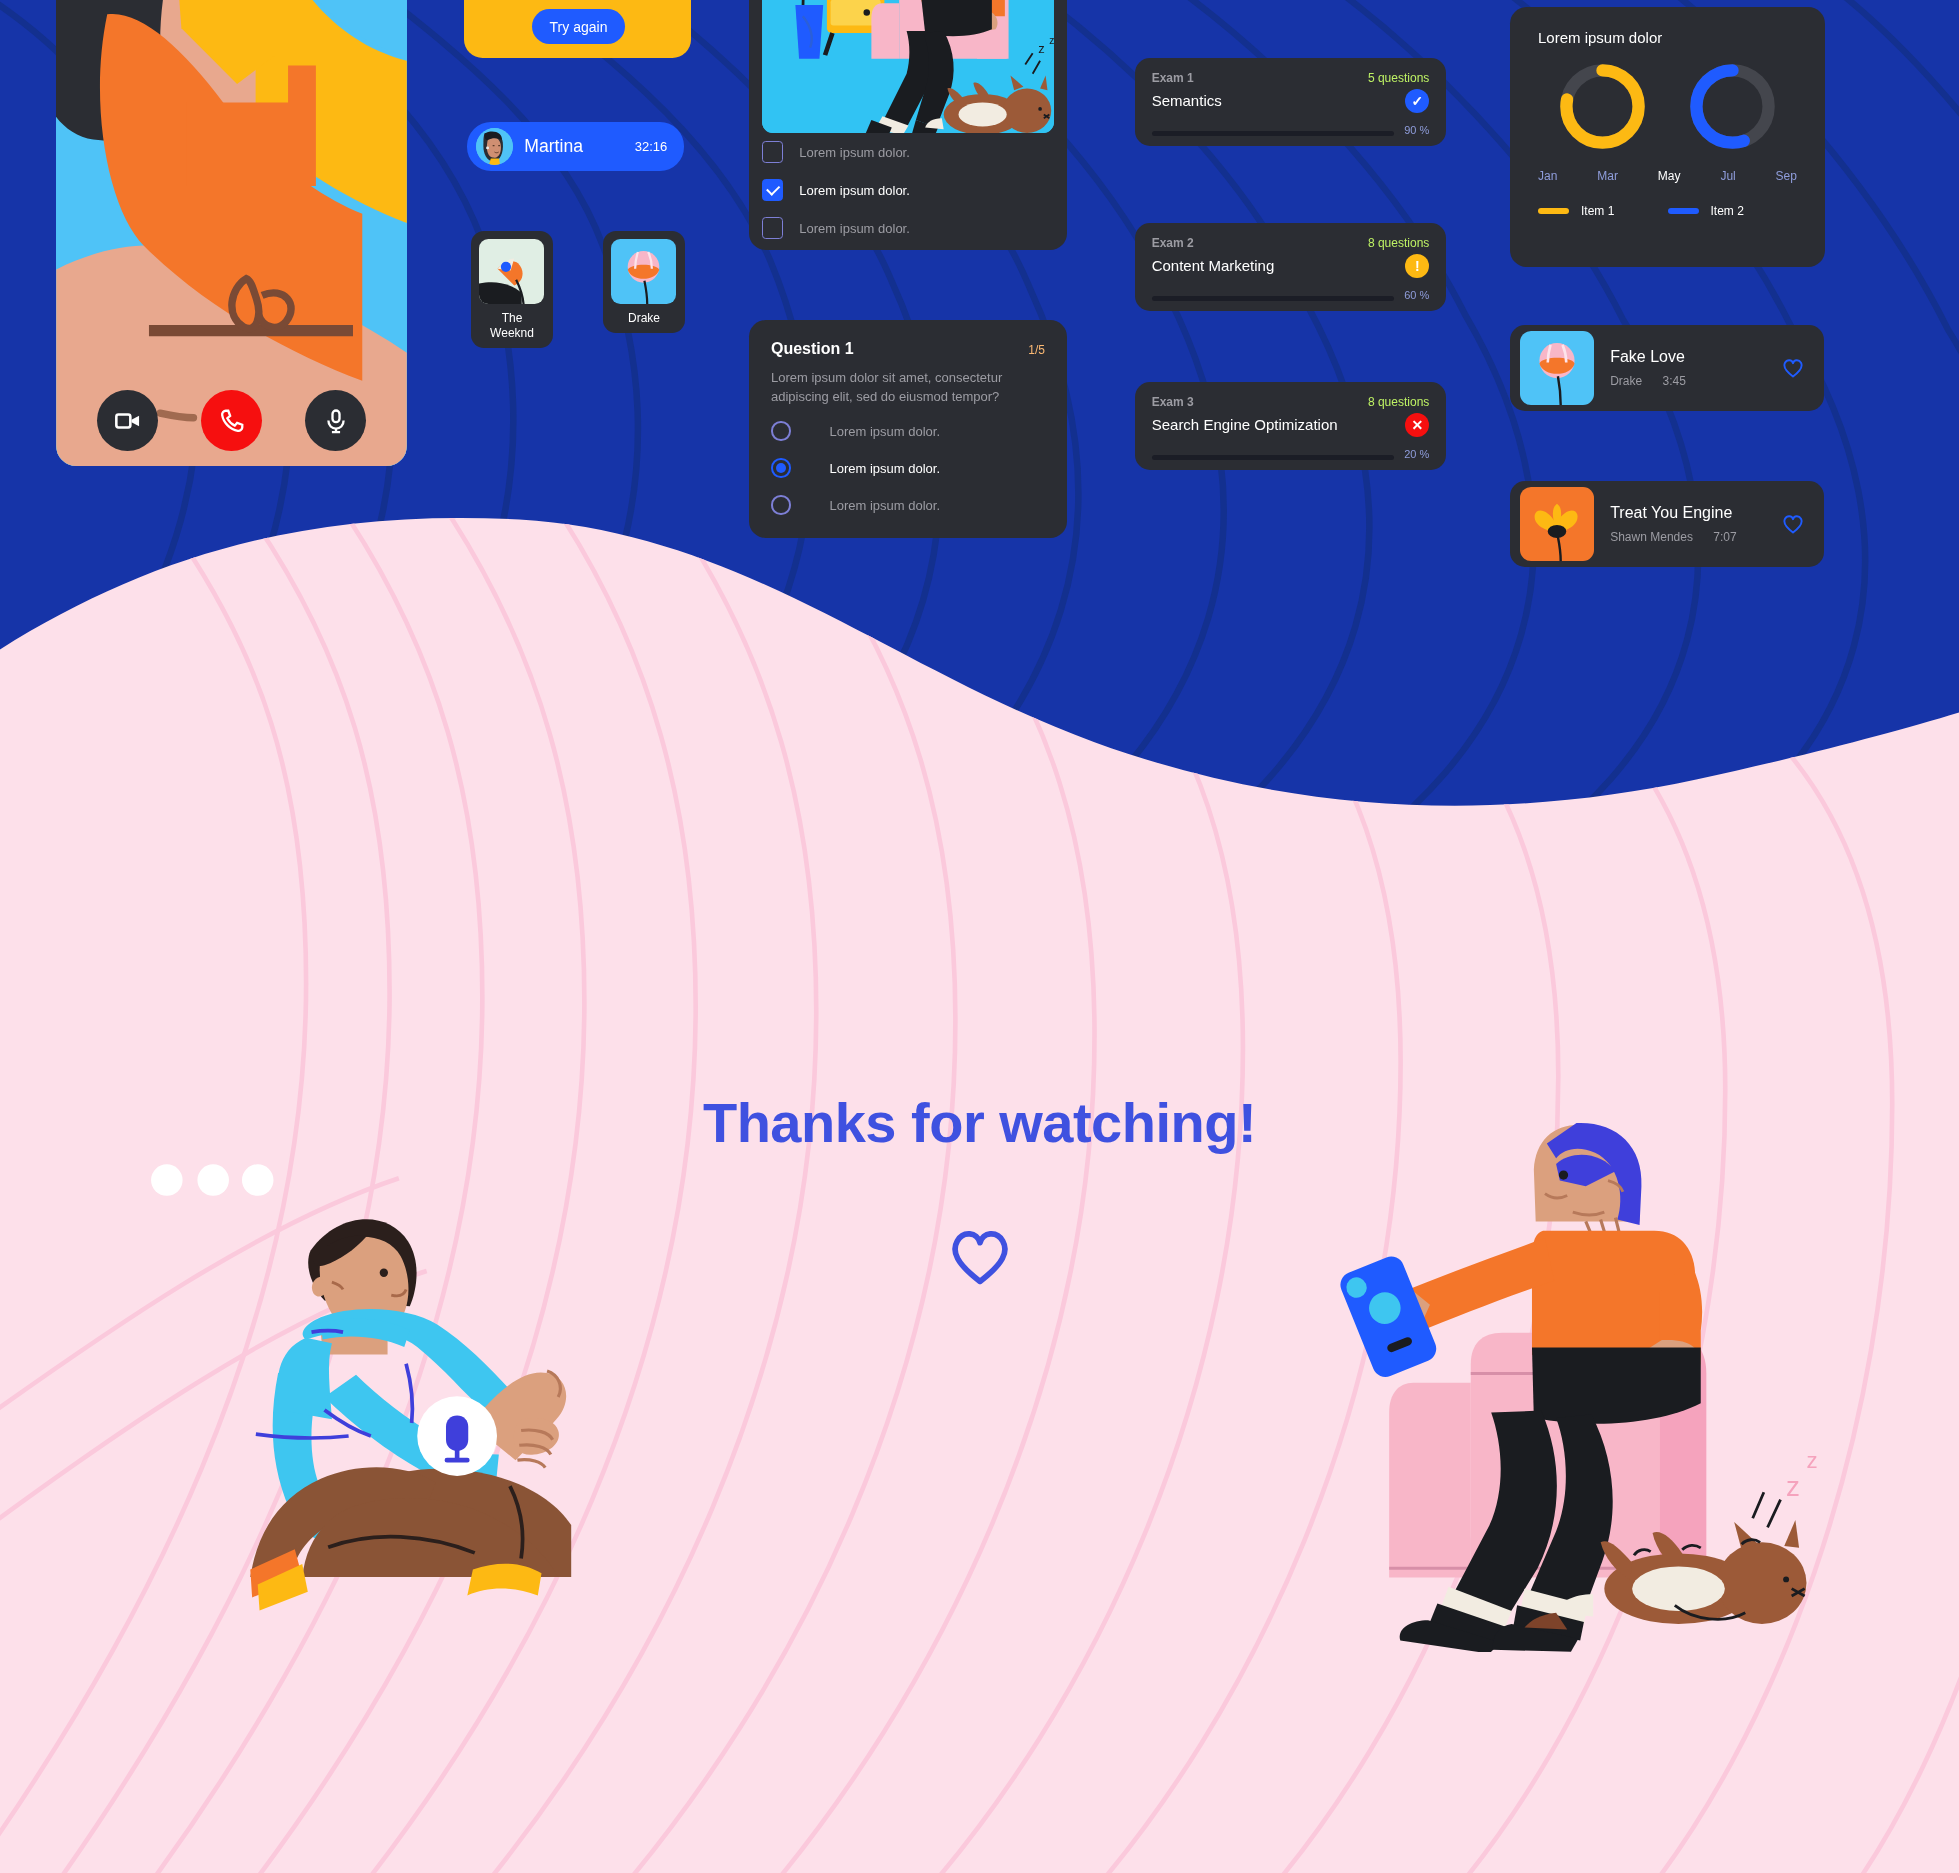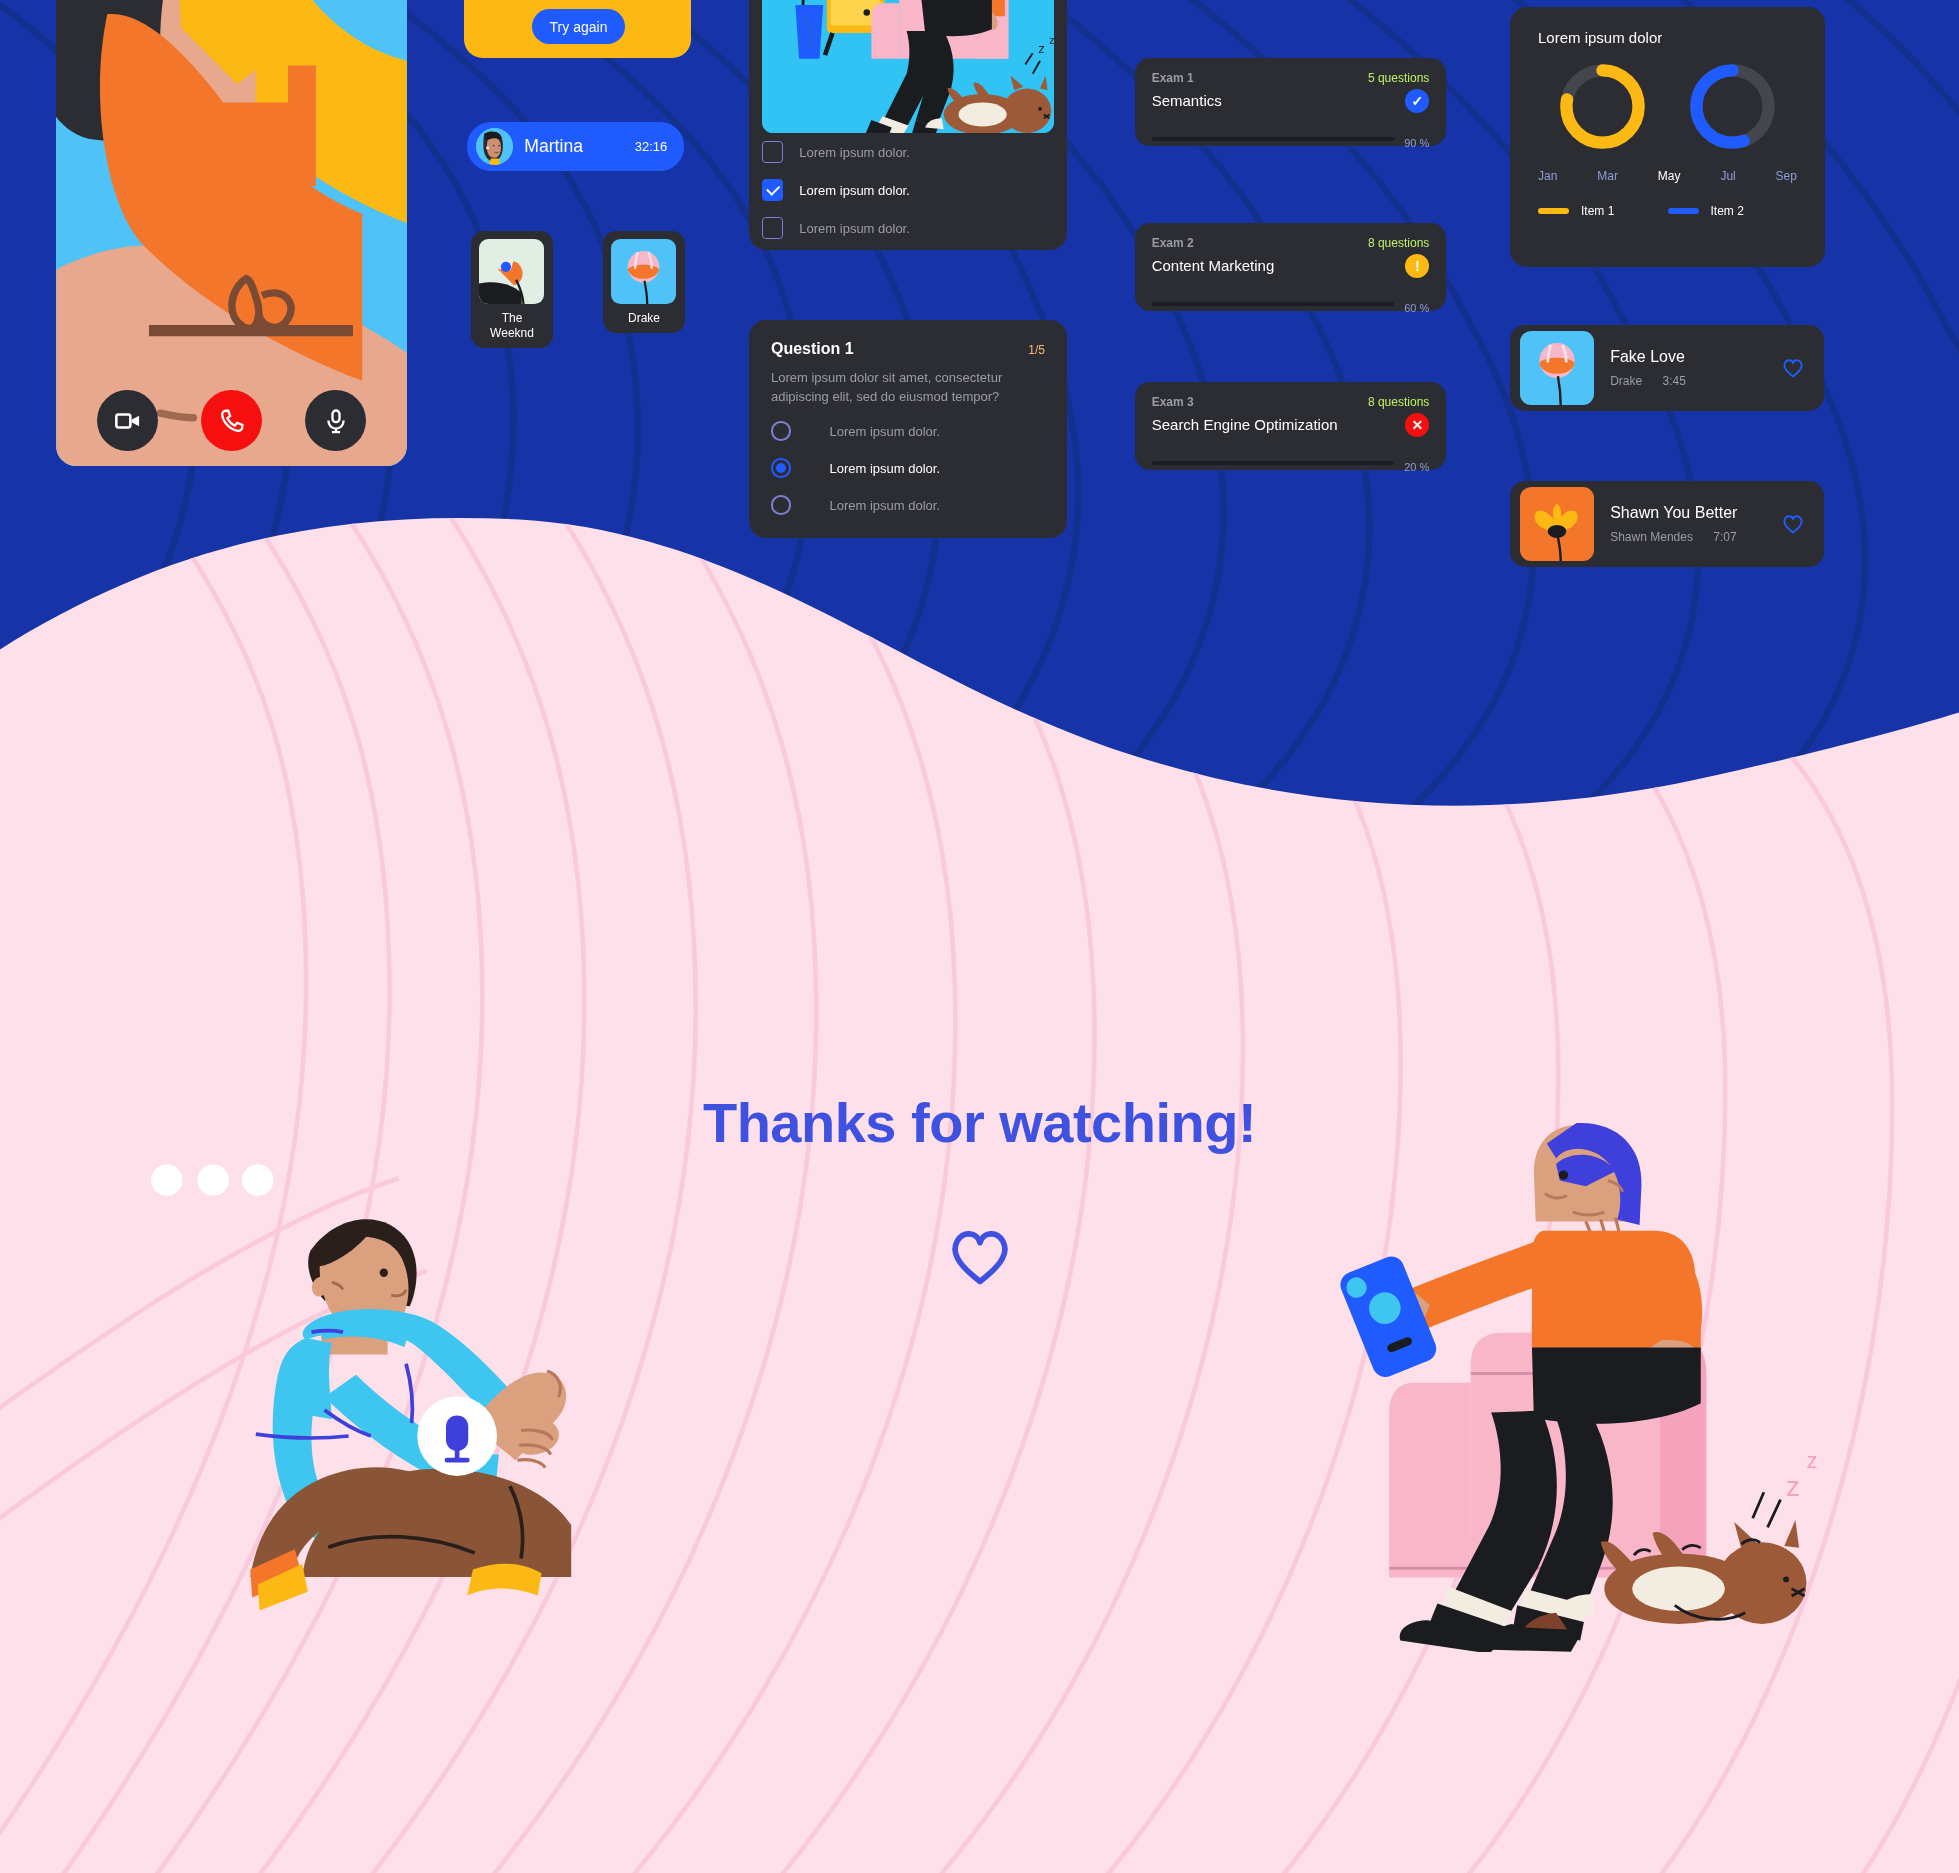--- a/index.html
+++ b/index.html
@@ -87,21 +87,21 @@
     background: #2b2d33; border-radius: 15px; padding: 13px 16.7px; }
   #exam1 { top: 58px; } #exam2 { top: 223px; } #exam3 { top: 382px; }
   .exam .row1 { display: flex; }
   .exam .ex { color: #9c9ca3; font-size: 12px; flex: 1; font-weight: bold; }
   .exam .qn { color: #bef264; font-size: 12px; }
   .exam .row2 { display: flex; align-items: center; margin-top: 3.7px; }
   .exam .nm { color: #fff; font-size: 15px; flex: 1; }
   .exam .badge { width: 24px; height: 24px; border-radius: 50%; display: flex;
     align-items: center; justify-content: center; color: #fff; font-size: 14px;
     font-weight: bold; flex: none; }
-  .exam .row3 { display: flex; align-items: flex-start; margin-top: 24px; gap: 2px; }
+  .exam .row3 { display: flex; align-items: flex-end; margin-top: 11px; gap: 2px; }
   .exam .track { flex: 1; height: 4.6px; border-radius: 2.8px; background: #1b1d26; overflow: hidden; }
   .exam .fill { height: 100%; border-radius: 2.8px; }
   .exam .pct { color: #8f9ddb; font-size: 11px; width: 33px; text-align: right; }
 
   
   #chartcard { position: absolute; left: 1510px; top: 7.4px; width: 315px; height: 260px;
     background: #2b2d33; border-radius: 16.7px; padding: 22px 28px; }
   #chartcard .ti { color: #fff; font-size: 15px; }
   #chartcard .donuts { display: flex; justify-content: space-around; margin-top: 13px; }
   #chartcard .donuts svg { width: 95px; height: 95px; }
@@ -485,21 +485,21 @@
     <svg viewBox="0 0 80 80">
       <rect width="80" height="80" fill="#f4762a"></rect>
       <path d="M40 48 C 26 48 14 40 16 30 C 18 22 30 24 38 38 Z" fill="#fdb913"></path>
       <path d="M40 48 C 52 48 64 40 62 30 C 60 22 48 24 40 38 Z" fill="#fdb913"></path>
       <path d="M40 46 C 34 34 34 22 40 18 C 46 22 46 34 40 46 Z" fill="#fdb913"></path>
       <ellipse cx="40" cy="48" rx="10" ry="7" fill="#1a1c20"></ellipse>
       <path d="M41 54 C 43 64 44 72 44 80" stroke="#1a1c20" stroke-width="2.6" fill="none"></path>
     </svg>
   </div>
   <div class="meta">
-    <div class="ti">Shawn You Better</div>
+    <div class="ti">Treat You Engine</div>
     <div class="sub">
       <span>Shawn Mendes</span>
       <span>7:07</span>
     </div>
   </div>
   <div class="heart">
     <svg viewBox="0 0 24 24">
       <path d="M12 20.5 C 4 14.5 2 10.5 4 6.8 C 6 3.2 11 3.6 12 7.2 C 13 3.6 18 3.2 20 6.8 C 22 10.5 20 14.5 12 20.5 Z" fill="none" stroke="#1f5bff" stroke-width="1.9" stroke-linejoin="round"></path>
     </svg>
   </div>

